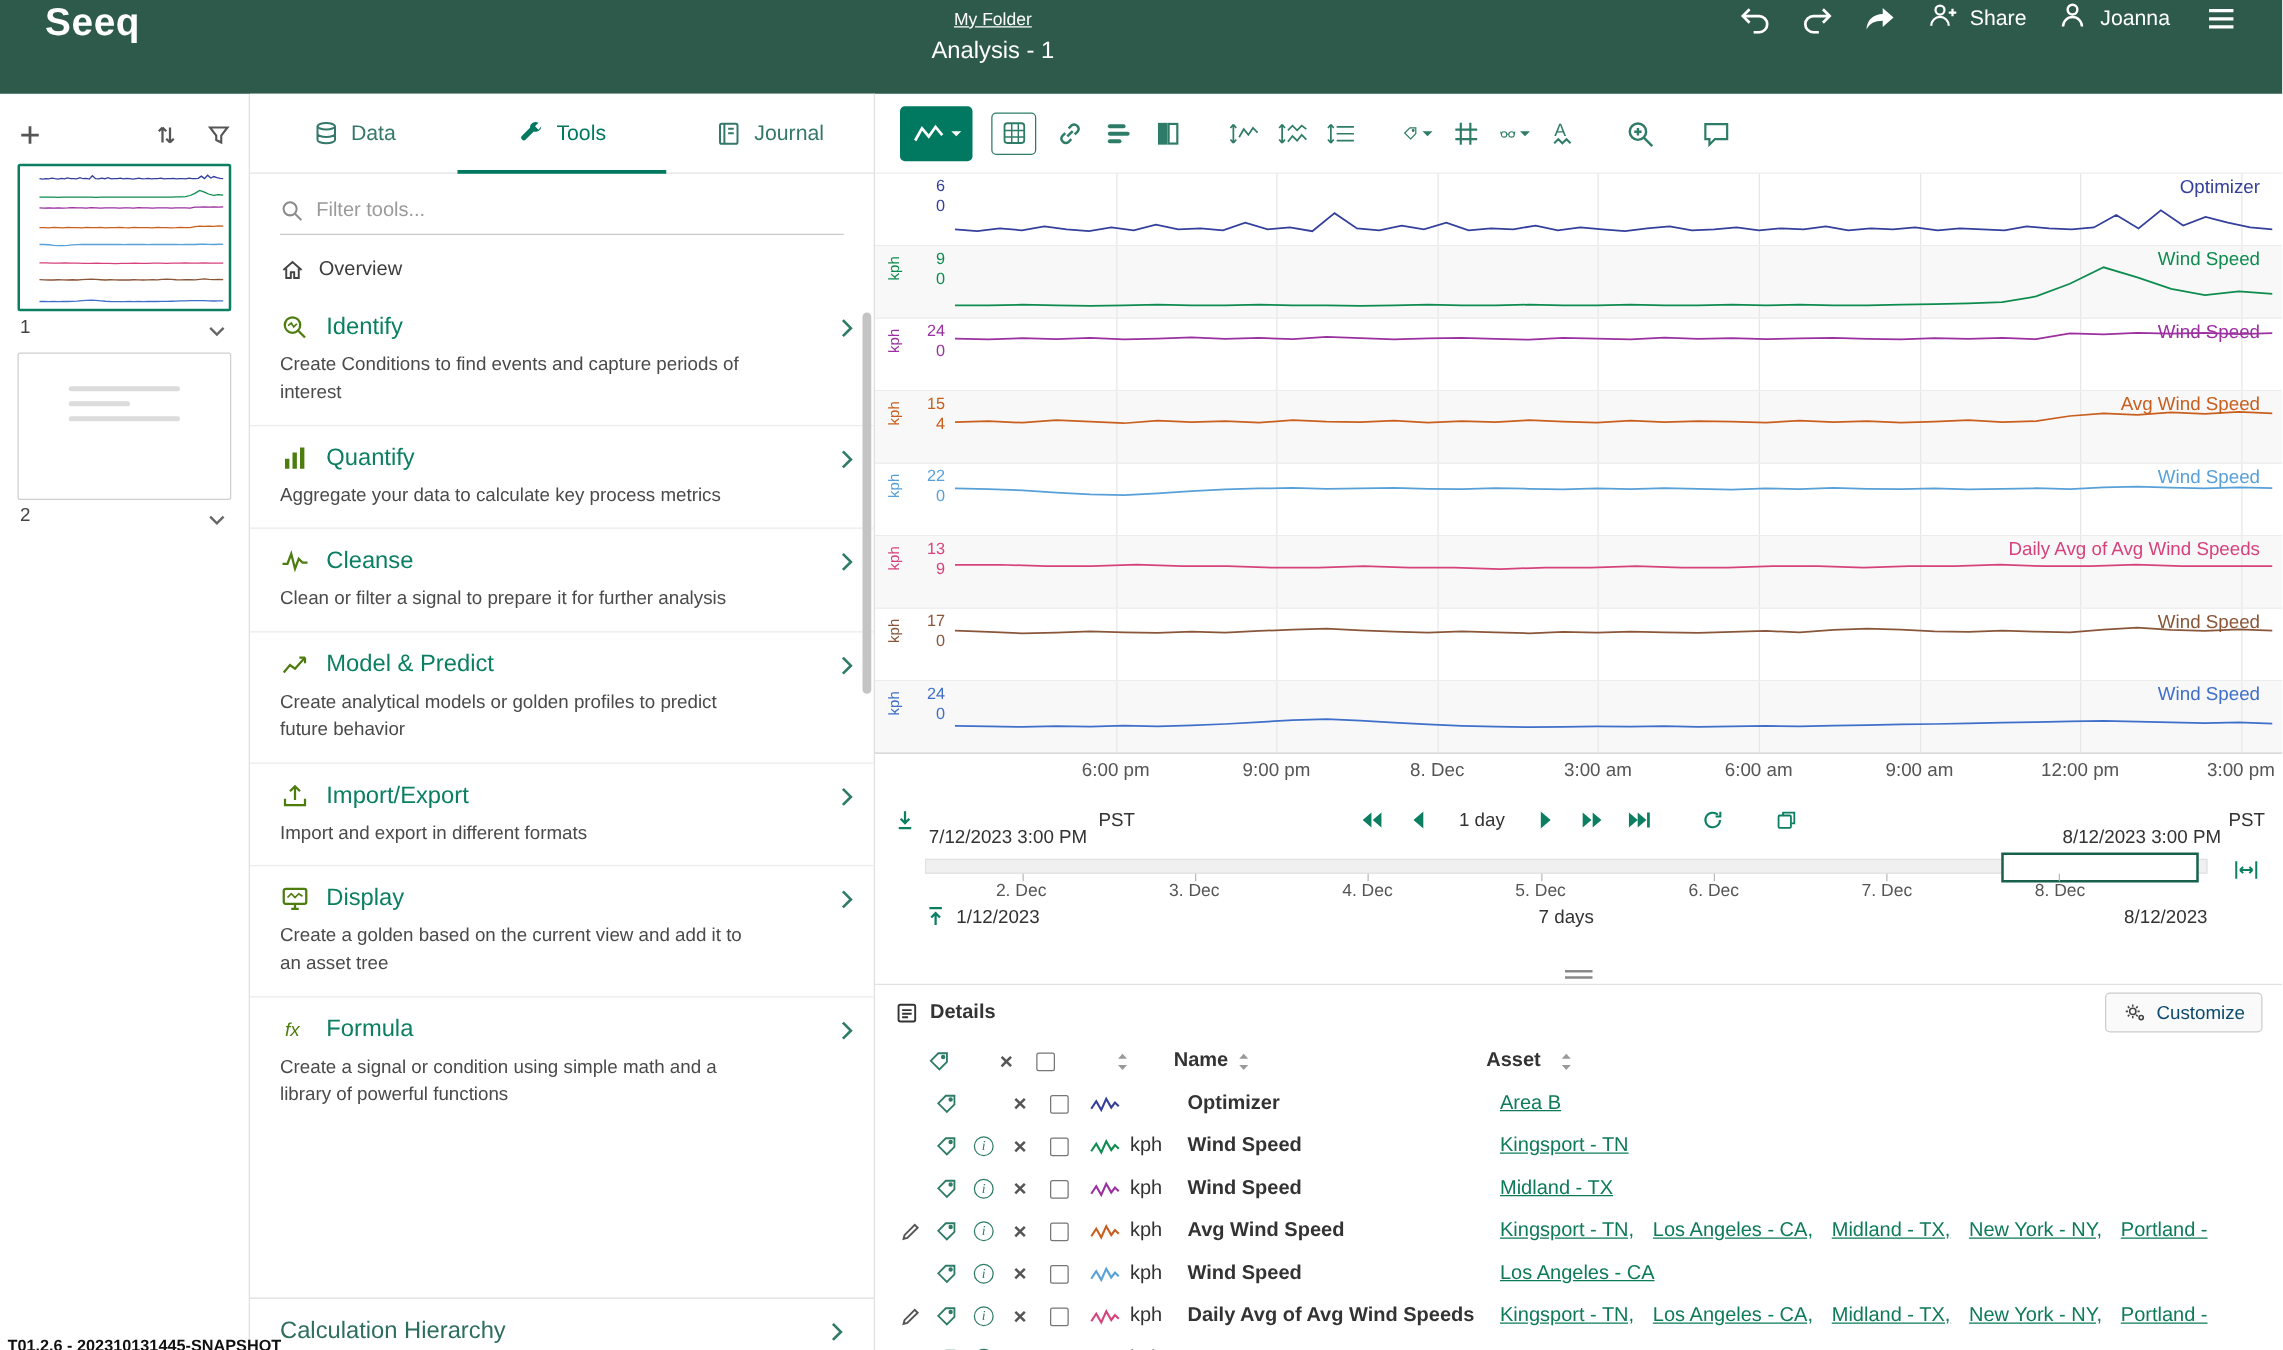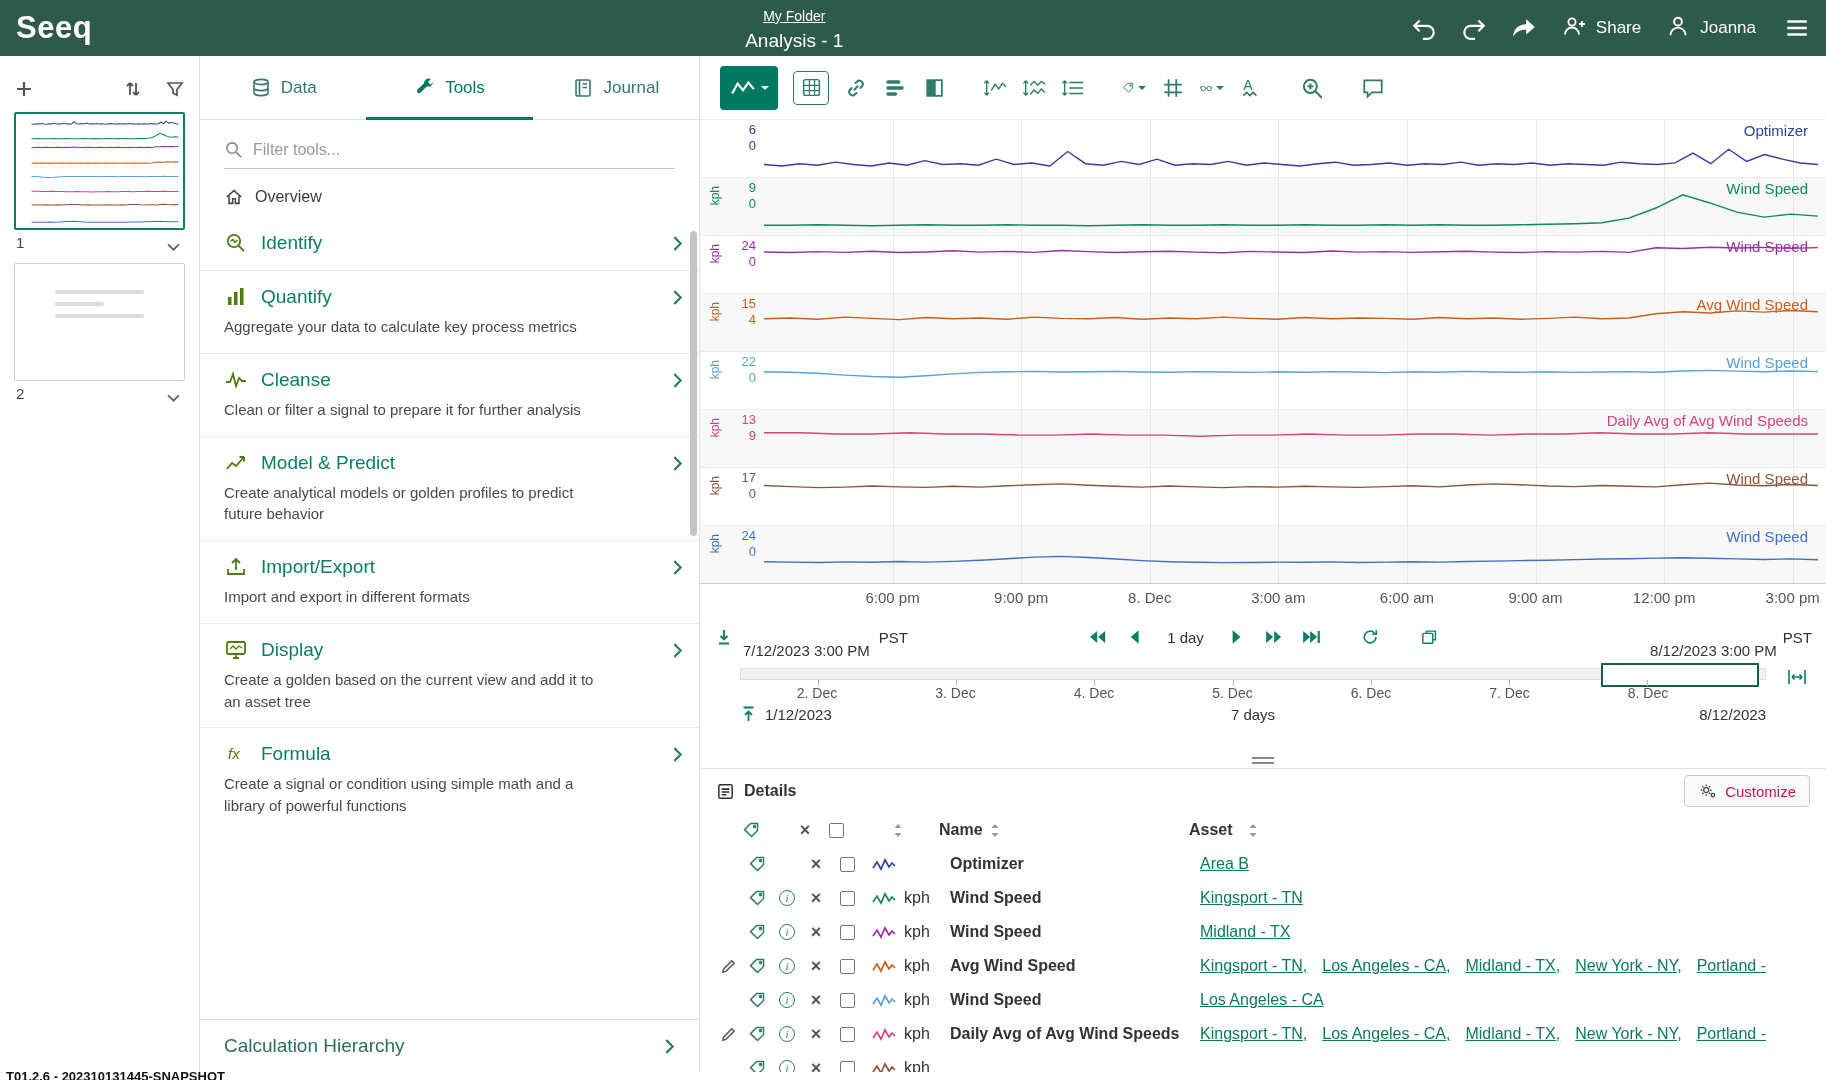--- a/index.html
+++ b/index.html
@@ -1,21 +1,21 @@
 <!DOCTYPE html>
 <html><head>
 <meta charset="utf-8">
 <style>
   * { box-sizing: border-box; margin: 0; padding: 0; }
   html,body { width:1826px; height:1080px; }
   body { font-family:"Liberation Sans",sans-serif; background:#fff; color:#444; overflow:hidden; }
   .app { width:1826px; height:1080px; position:relative; overflow:hidden; background:#fff; }
 
   
-  .topbar { height:56px; background:#2e5a4c; color:#fff; display:flex; align-items:center; padding:0 16px; position:relative; }
+  .topbar { height:75px; background:#2e5a4c; color:#fff; display:flex; align-items:flex-start; padding:0 36px; position:relative; }
   .logo { font-size:31px; font-weight:bold; letter-spacing:.5px; cursor:pointer; }
   .header-center { position:absolute; left:43.5%; transform:translateX(-50%); top:7px; text-align:center; }
   .folder-link { font-size:14px; color:#fff; text-decoration:underline; cursor:pointer; }
   .doc-title { font-size:19px; margin-top:5px; }
   .header-actions { margin-left:auto; display:flex; align-items:center; gap:24px; }
   .hic { width:26px; height:24px; color:#fff; cursor:pointer; }
   .hic svg { width:100%; height:100%; }
   .hbtn { display:flex; align-items:center; gap:9px; font-size:17px; color:#fff; cursor:pointer; }
   .hbtn svg { width:26px; height:24px; }
   .burger { margin-left:4px; }
@@ -121,21 +121,21 @@
   .uic svg { width:100%; height:100%; }
 
   .panel-divider { height:16px; flex:none; position:relative; cursor:row-resize; }
   .divider-handle { position:absolute; left:50%; top:5px; transform:translateX(-50%); width:22px; height:7px; border-top:2px solid #888; border-bottom:2px solid #888; }
 
   
   .details-panel { flex:1; border-top:1px solid #e2e2e2; overflow:hidden; display:flex; flex-direction:column; }
   .details-head { height:44px; flex:none; display:flex; align-items:center; gap:9px; padding:0 16px; }
   .details-head svg.dico { width:19px; height:19px; color:#333; }
   .details-title { font-weight:bold; font-size:16px; color:#333; }
-  .customize-btn { margin-left:auto; display:flex; align-items:center; gap:7px; border:1px solid #ccc; border-radius:4px; background:#fafafa; padding:6px 13px; font-size:15px; color:#be185d; cursor:pointer; }
+  .customize-btn { margin-left:auto; display:flex; align-items:center; gap:7px; border:1px solid #ccc; border-radius:4px; background:#fafafa; padding:6px 13px; font-size:15px; color:#0c4a6e; cursor:pointer; }
   .customize-btn svg { width:20px; height:18px; color:#444; }
   .dtable { flex:1; overflow:hidden; padding-left:14px; }
   .drow { display:flex; align-items:center; height:34px; }
   .drow.dhead { font-weight:bold; color:#333; }
   .c { flex:none; display:flex; align-items:center; justify-content:center; }
   .c-pencil { width:28px; } .c-tag { width:30px; } .c-info { width:30px; } .c-x { width:28px; }
   .c-cbx { width:34px; } .c-wave { width:40px; }
   .c-unit { width:46px; justify-content:flex-start; color:#333; }
   .c-name { width:250px; justify-content:flex-start; font-weight:bold; color:#333; gap:7px; }
   .c-asset { flex:1; justify-content:flex-start; gap:15px; overflow:hidden; white-space:nowrap; }
@@ -289,20 +289,21 @@
       <div class="tool-list">
           <div class="tool-item">
             <div class="tool-head">
               <span class="ticon"><svg viewBox="0 0 24 24">
                   <circle cx="10" cy="10" r="6.2" fill="none" stroke="currentColor" stroke-width="1.8"></circle>
                   <path d="M14.8 14.8 L20 20" stroke="currentColor" stroke-width="1.8"></path>
                   <polyline points="6.5,10.5 9,8.5 11,11.5 13.5,9" fill="none" stroke="currentColor" stroke-width="1.4"></polyline>
                 </svg></span>
               <span class="tool-name">Identify</span>
             </div>
+            <div class="tool-desc">Create Conditions to find events and capture periods of interest</div>
             <span class="tool-chev"><svg viewBox="0 0 10 16">
                 <polyline points="2,2 8,8 2,14" fill="none" stroke="currentColor" stroke-width="2"></polyline>
               </svg></span>
           </div>
           <div class="tool-item">
             <div class="tool-head">
               <span class="ticon"><svg viewBox="0 0 24 24" fill="currentColor">
                   <rect x="4" y="12" width="3.5" height="8"></rect>
                   <rect x="10" y="7" width="3.5" height="13"></rect>
                   <rect x="16" y="3" width="3.5" height="17"></rect>

